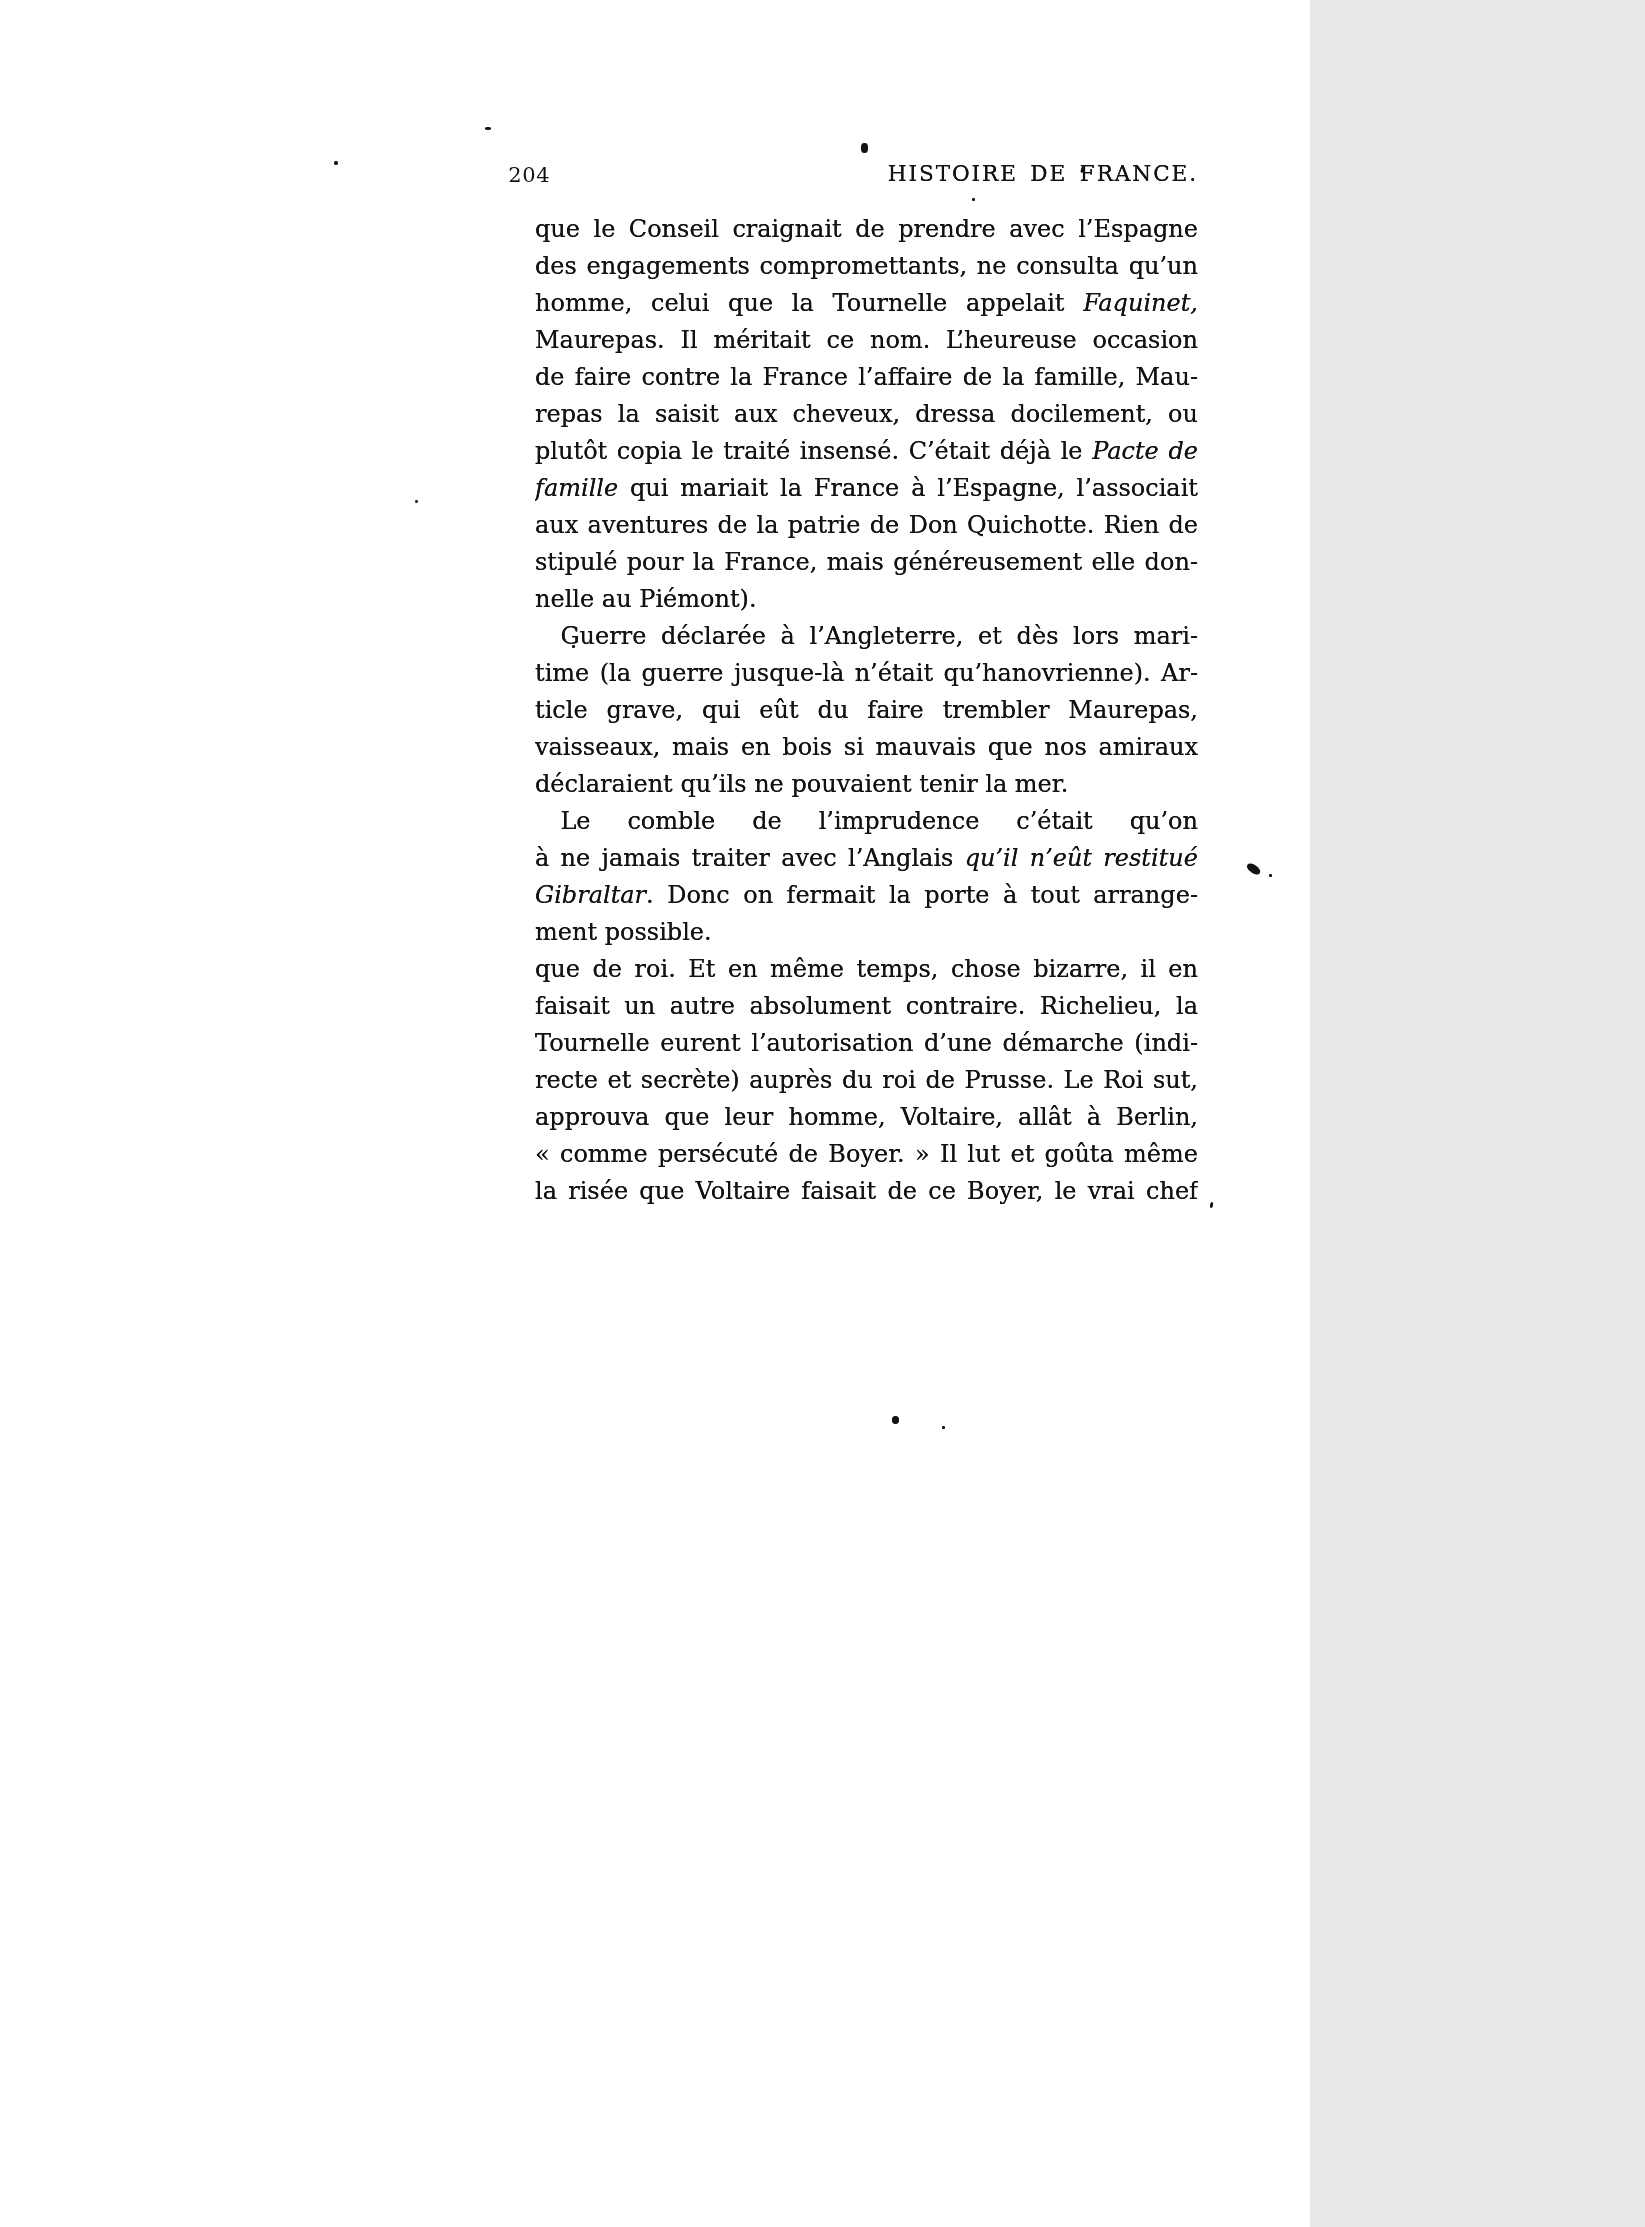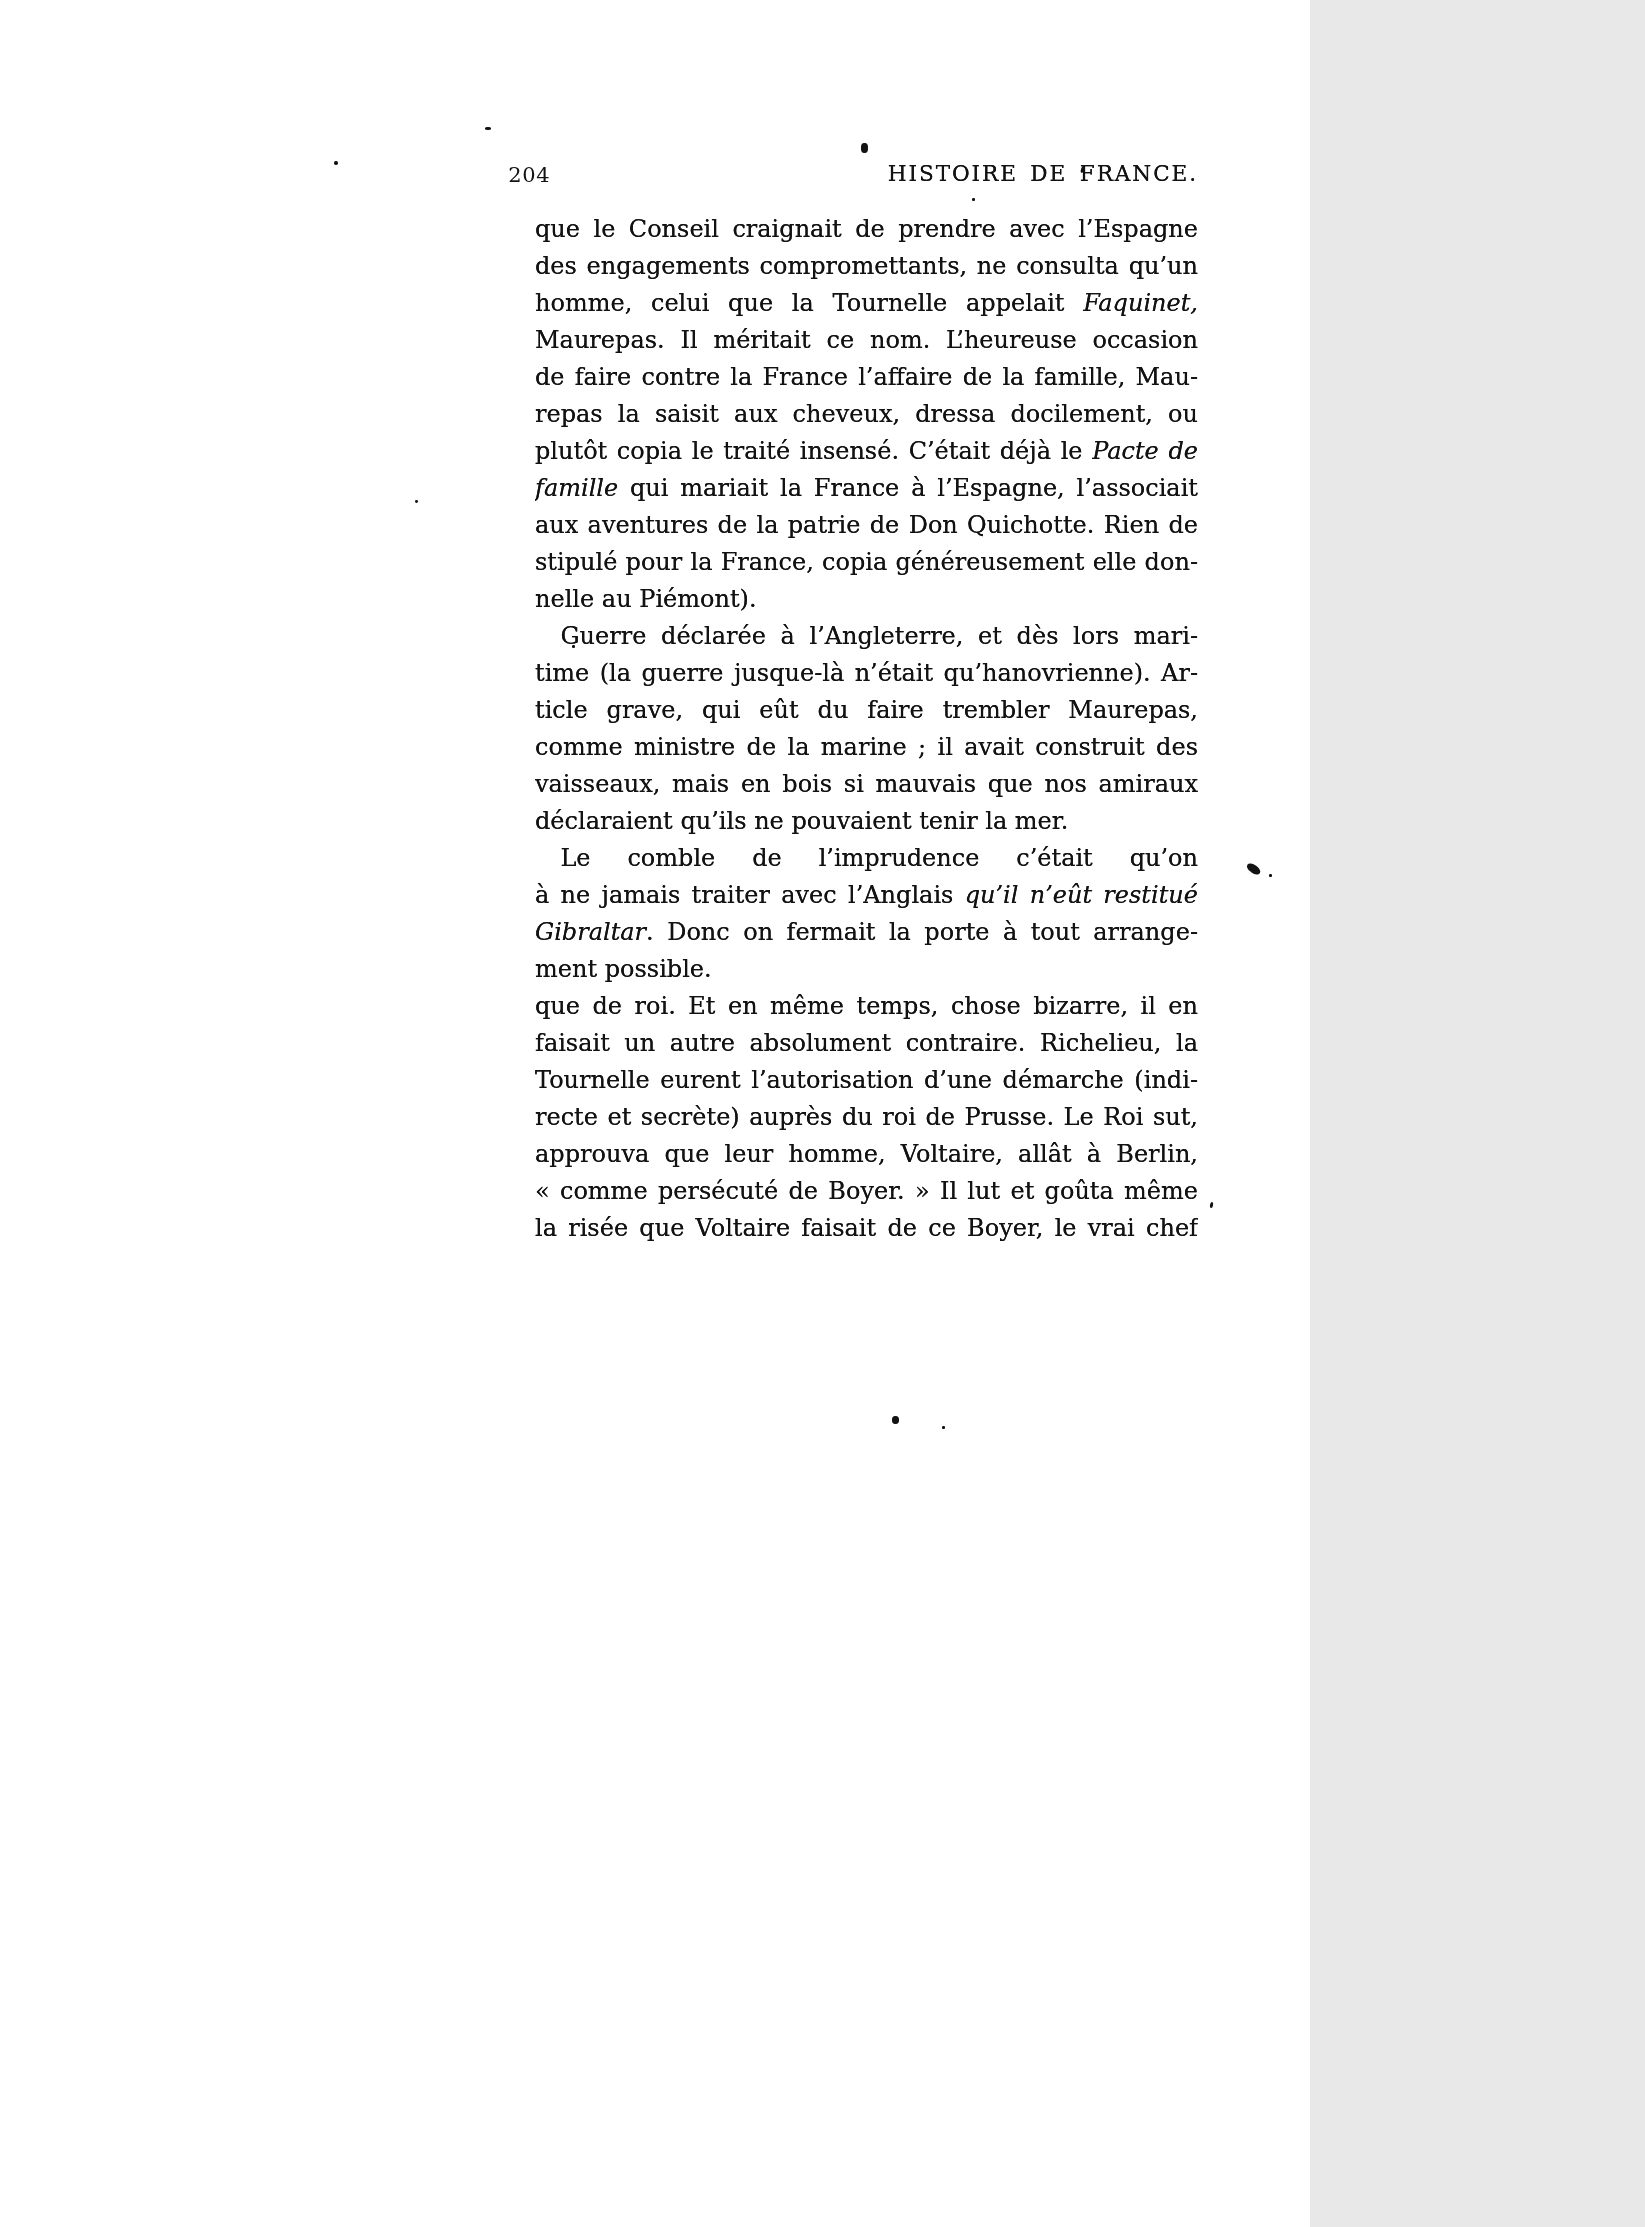--- a/index.html
+++ b/index.html
@@ -79,26 +79,25 @@
   <div class="textblock">
       <div class="line j"><span>que le Conseil craignait de prendre avec l’Espagne</span></div>
       <div class="line j"><span>des engagements compromettants, ne consulta qu’un</span></div>
       <div class="line j"><span>homme, celui que la Tournelle appelait </span><span class="it">Faquinet,</span></div>
       <div class="line j"><span>Maurepas. Il méritait ce nom. L’heureuse occasion</span></div>
       <div class="line j"><span>de faire contre la France l’affaire de la famille, Mau-</span></div>
       <div class="line j"><span>repas la saisit aux cheveux, dressa docilement, ou</span></div>
       <div class="line j"><span>plutôt copia le traité insensé. C’était déjà le </span><span class="it">Pacte de</span></div>
       <div class="line j"><span class="it">famille</span><span> qui mariait la France à l’Espagne, l’associait</span></div>
       <div class="line j"><span>aux aventures de la patrie de Don Quichotte. Rien de</span></div>
-      <div class="line j"><span>stipulé pour la France, copia généreusement elle don-</span></div>
+      <div class="line j"><span>stipulé pour la France, mais généreusement elle don-</span></div>
       <div class="line"><span>nelle au Piémont).</span></div>
       <div class="line j ind"><span>Guerre déclarée à l’Angleterre, et dès lors mari-</span></div>
       <div class="line j"><span>time (la guerre jusque-là n’était qu’hanovrienne). Ar-</span></div>
       <div class="line j"><span>ticle grave, qui eût du faire trembler Maurepas,</span></div>
-      <div class="line j"><span>comme ministre de la marine ; il avait construit des</span></div>
       <div class="line j"><span>vaisseaux, mais en bois si mauvais que nos amiraux</span></div>
       <div class="line"><span>déclaraient qu’ils ne pouvaient tenir la mer.</span></div>
       <div class="line j ind"><span>Le comble de l’imprudence c’était qu’on s’engageait</span></div>
       <div class="line j"><span>à ne jamais traiter avec l’Anglais </span><span class="it">qu’il n’eût restitué</span></div>
       <div class="line j"><span class="it">Gibraltar</span><span>. Donc on fermait la porte à tout arrange-</span></div>
       <div class="line"><span>ment possible.</span></div>
       <div class="line j"><span>que de roi. Et en même temps, chose bizarre, il en</span></div>
       <div class="line j"><span>faisait un autre absolument contraire. Richelieu, la</span></div>
       <div class="line j"><span>Tournelle eurent l’autorisation d’une démarche (indi-</span></div>
       <div class="line j"><span>recte et secrète) auprès du roi de Prusse. Le Roi sut,</span></div>

